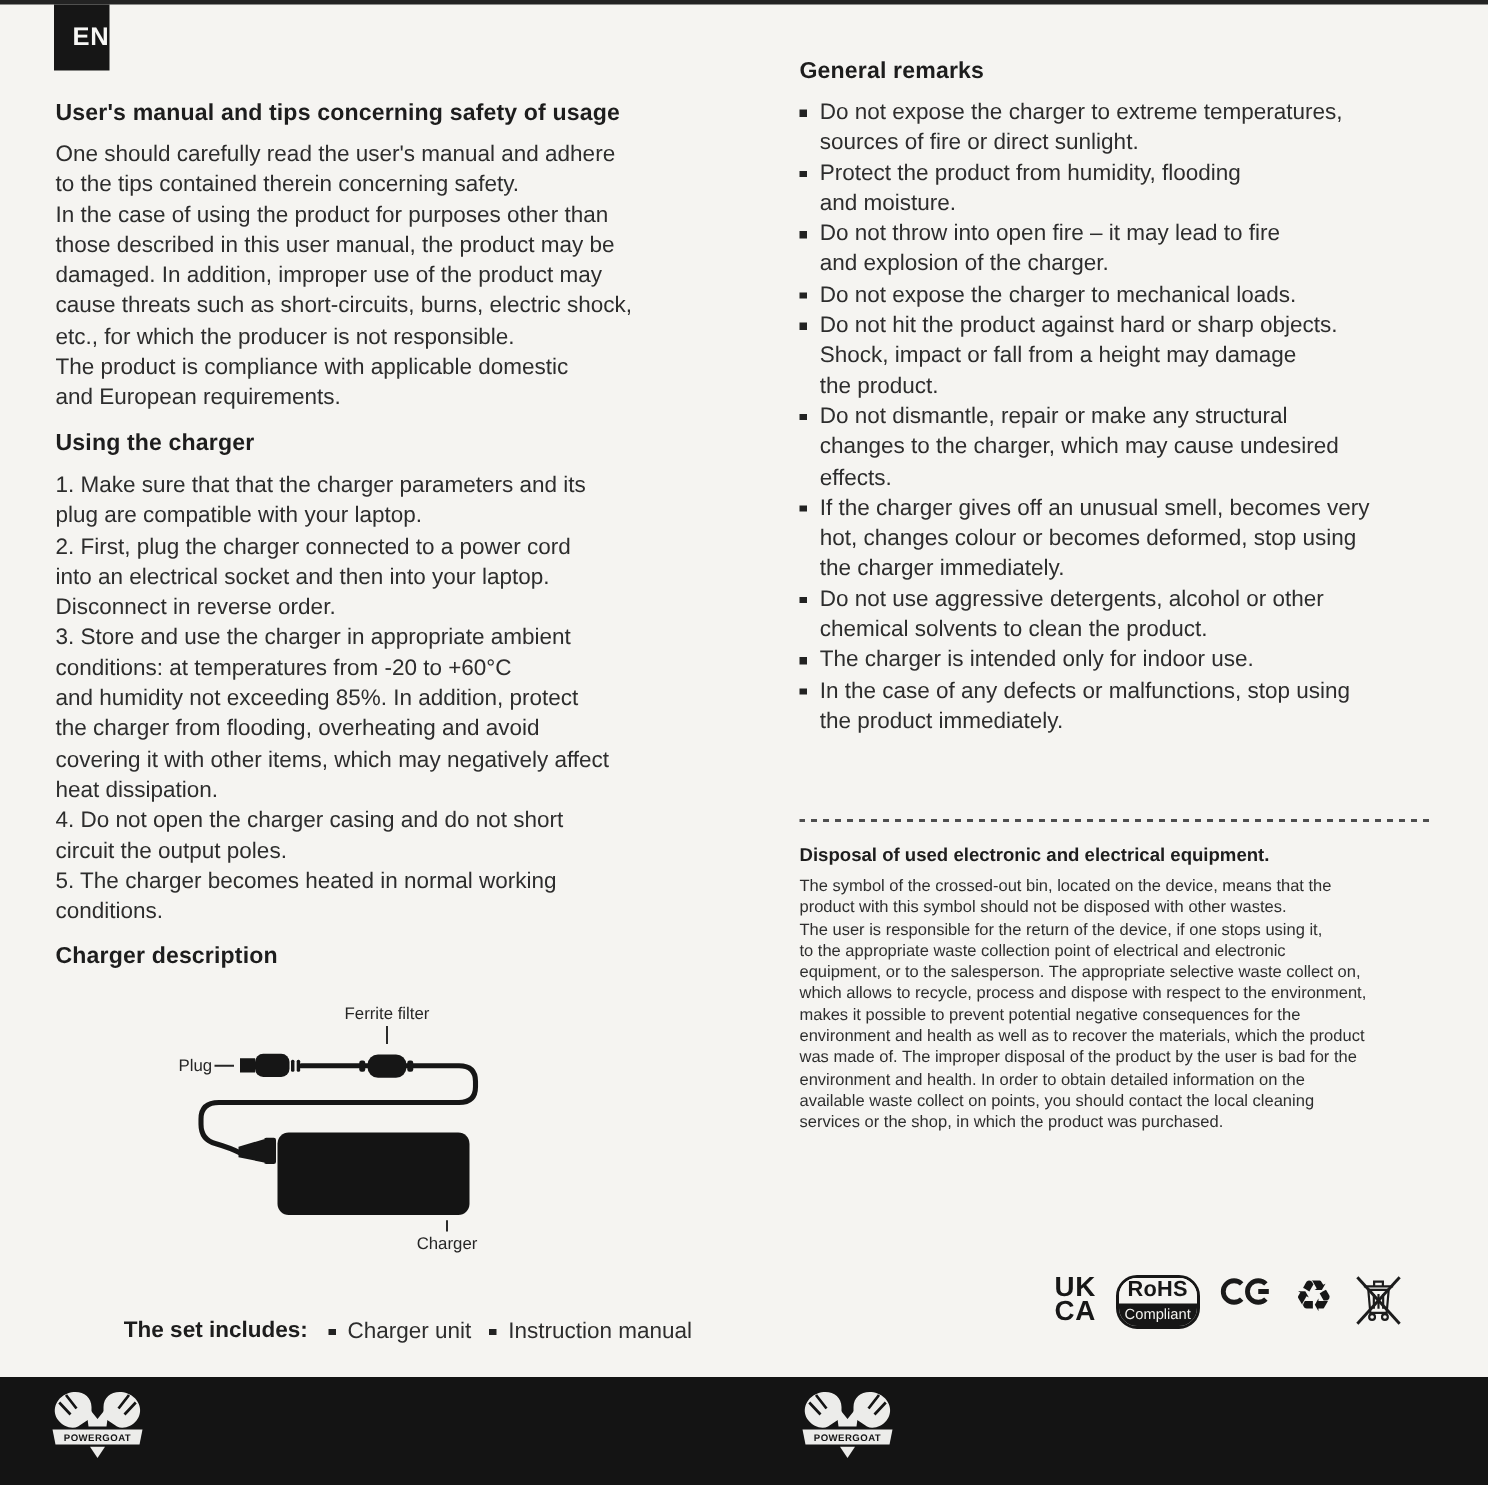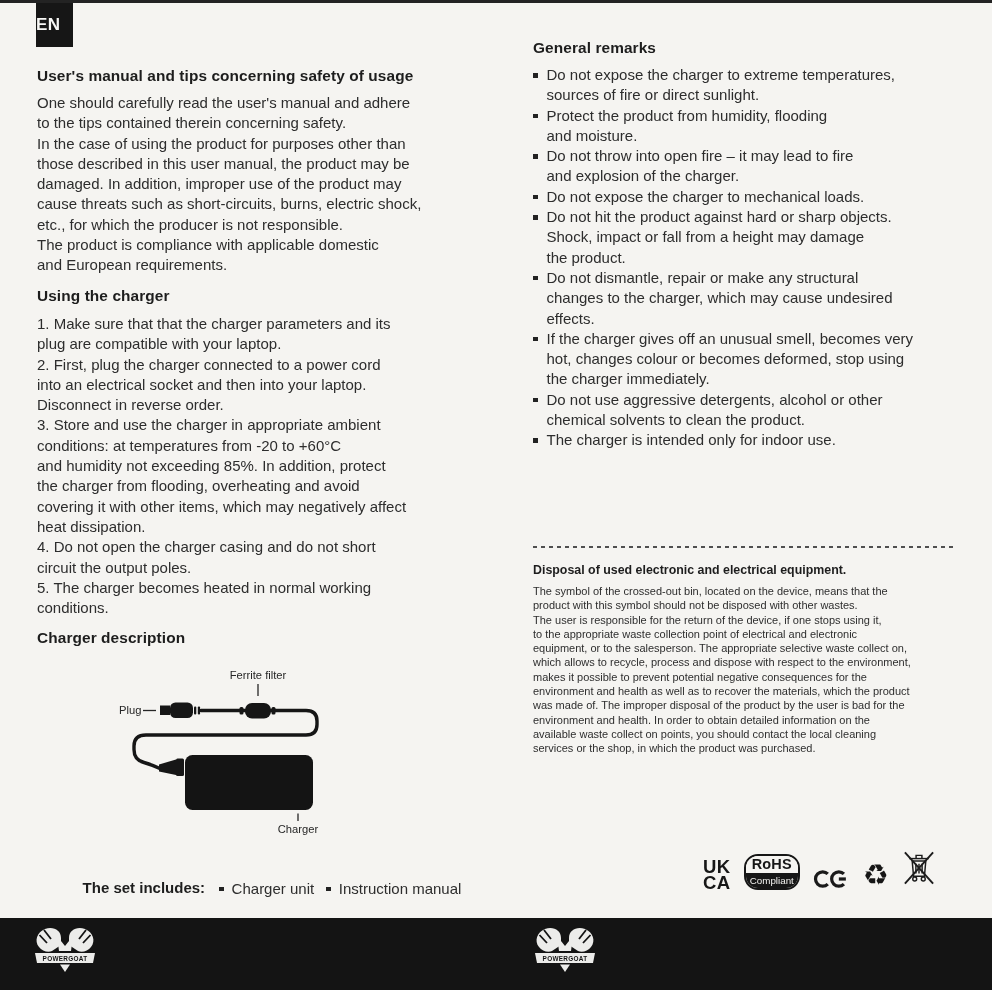--- a/index.html
+++ b/index.html
@@ -11,21 +11,21 @@
     color: #2c2c2c;
     overflow: hidden;
   }
   .top-hairline {
     position: absolute; left: 0; top: 0; width: 992px; height: 3px;
     background: #232323;
   }
   .lang-badge {
     position: absolute; left: 36px; top: 3px; width: 37px; height: 44px;
     background: #161616; color: #f7f7f5;
-    display: flex; align-items: center; justify-content: flex-start;
+    display: flex; align-items: center; justify-content: flex-end;
     font-size: 17px; font-weight: bold; letter-spacing: 0.5px;
   }
   h2.sec {
     font-size: 15.4px; font-weight: bold; color: #1d1d1d; letter-spacing: 0.1px;
   }
   .preline { white-space: pre-line; }
   .body-txt {
     font-size: 15px; line-height: 20.3px; color: #2d2d2d;
   }
   
@@ -57,21 +57,21 @@
     position: absolute; left: 533px; top: 563px; width: 450px;
     font-size: 12.4px; font-weight: bold; color: #1d1d1d;
   }
   .disposal-body {
     position: absolute; left: 533px; top: 584px; width: 458px;
     font-size: 11px; line-height: 14.3px; color: #2e2e2e;
   }
   
   .certs {
     position: absolute; left: 703px; top: 850px; height: 40px;
-    display: flex; align-items: flex-end; gap: 13px;
+    display: flex; align-items: flex-start; gap: 13px;
   }
   .ukca {
     font-size: 18.5px; font-weight: bold; line-height: 15.5px;
     letter-spacing: 0.5px; color: #171717; text-align: left;
   }
   .rohs { border: 2.2px solid #161616; border-radius: 14px; overflow: hidden; text-align: center; }
   .rohs-top { background: #f5f4f1; color: #161616; font-size: 14.5px; font-weight: bold;
               padding: 0 5px 1px 5px; letter-spacing: 0.2px; }
   .rohs-bot { background: #161616; color: #f3f2ef; font-size: 9.8px; padding: 1.5px 4px 2.5px 4px; }
   .ce-mark svg { display: block; }
@@ -222,20 +222,25 @@
       <span class="sq"></span>
       <span class="li-txt preline">Do not use aggressive detergents, alcohol or other
 chemical solvents to clean the product.</span>
     </li>
 
     <li>
       <span class="sq"></span>
       <span class="li-txt preline">The charger is intended only for indoor use.</span>
     </li>
 
+    <li>
+      <span class="sq"></span>
+      <span class="li-txt preline">In the case of any defects or malfunctions, stop using
+the product immediately.</span>
+    </li>
   </ul>
 
 <div class="divider"></div>
 
 <h3 class="disposal-title">Disposal of used electronic and electrical equipment.</h3>
 <p class="disposal-body preline">The symbol of the crossed-out bin, located on the device, means that the
 product with this symbol should not be disposed with other wastes.
 The user is responsible for the return of the device, if one stops using it,
 to the appropriate waste collection point of electrical and electronic
 equipment, or to the salesperson. The appropriate selective waste collect on,

